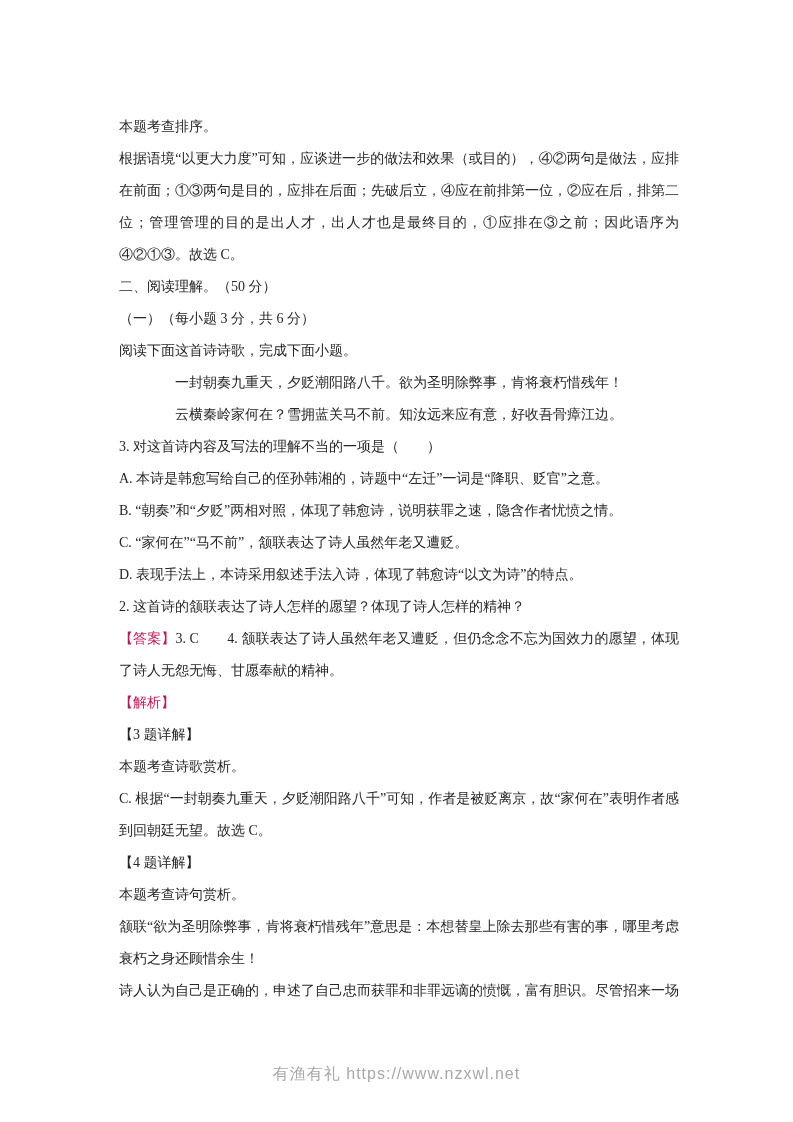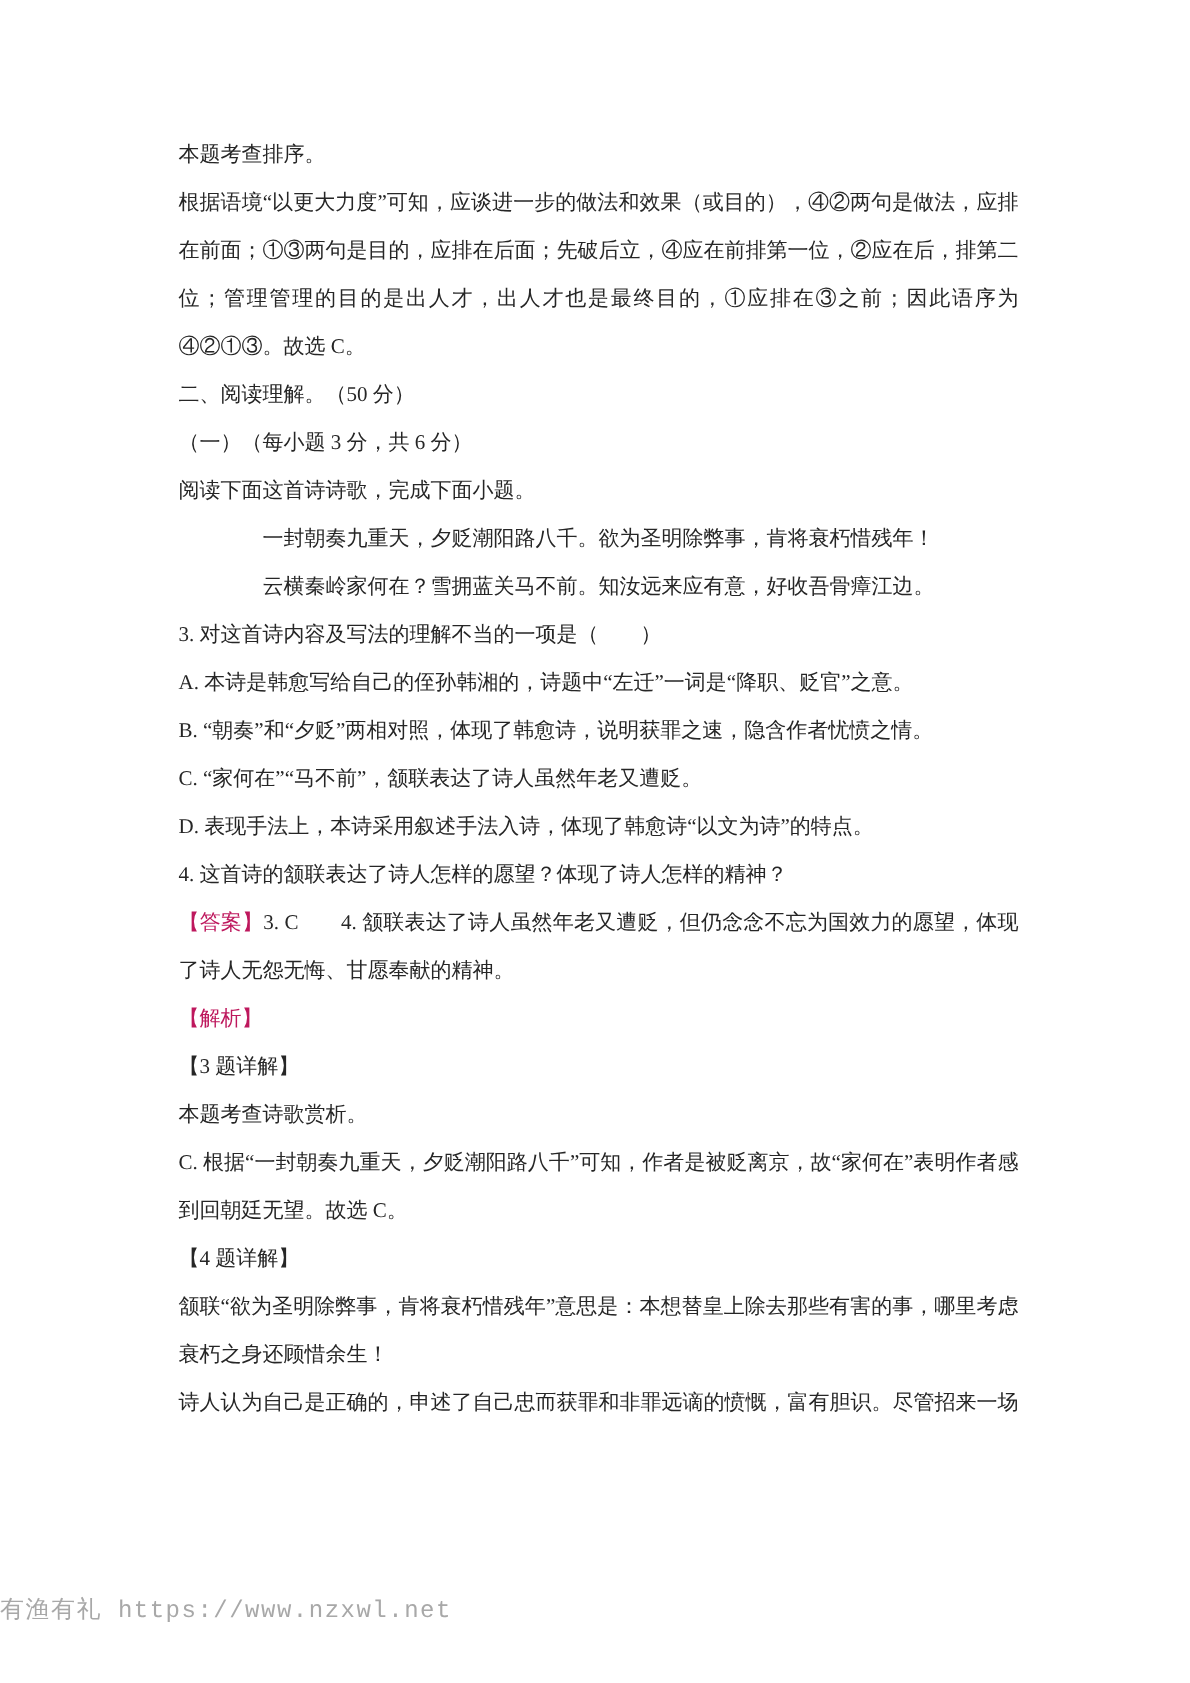--- a/index.html
+++ b/index.html
@@ -10,21 +10,21 @@
   body {
     width: 793px;
     height: 1122px;
     position: relative;
     font-family: "Liberation Serif", "DejaVu Serif", serif;
     overflow: hidden;
   }
   .doc {
     position: absolute;
     left: 119px;
-    top: 88px;
+    top: 111px;
     width: 560px;
     color: #262626;
     font-size: 14px;
     line-height: 32px;
     text-align: justify;
   }
   .doc p {
     margin: 0;
     padding: 0;
   }
@@ -32,48 +32,49 @@
     text-align: center;
   }
   .blue {
     color: #be185d;
   }
   .footer {
     position: absolute;
     left: 0;
     top: 1062px;
     width: 793px;
-    text-align: left;
+    text-align: center;
     color: #a8a8a8;
     font-size: 16px;
     line-height: 24px;
-    font-family: Liberation Mono, monospace;
+    font-family: Liberation Sans, sans-serif;
     letter-spacing: 1px;
   }
 </style>
 </head>
 <body>
 
 <div class="doc">
   <p>本题考查排序。</p>
   <p>根据语境“以更大力度”可知，应谈进一步的做法和效果（或目的），④②两句是做法，应排在前面；①③两句是目的，应排在后面；先破后立，④应在前排第一位，②应在后，排第二位；管理管理的目的是出人才，出人才也是最终目的，①应排在③之前；因此语序为④②①③。故选 C。</p>
   <p>二、阅读理解。（50 分）</p>
   <p>（一）（每小题 3 分，共 6 分）</p>
   <p>阅读下面这首诗诗歌，完成下面小题。</p>
   <p class="center">一封朝奏九重天，夕贬潮阳路八千。欲为圣明除弊事，肯将衰朽惜残年！</p>
   <p class="center">云横秦岭家何在？雪拥蓝关马不前。知汝远来应有意，好收吾骨瘴江边。</p>
   <p>3. 对这首诗内容及写法的理解不当的一项是（　　）</p>
   <p>A. 本诗是韩愈写给自己的侄孙韩湘的，诗题中“左迁”一词是“降职、贬官”之意。</p>
   <p>B. “朝奏”和“夕贬”两相对照，体现了韩愈诗，说明获罪之速，隐含作者忧愤之情。</p>
   <p>C. “家何在”“马不前”，颔联表达了诗人虽然年老又遭贬。</p>
   <p>D. 表现手法上，本诗采用叙述手法入诗，体现了韩愈诗“以文为诗”的特点。</p>
-  <p>4. 这首诗的颔联表达了诗人怎样的愿望？体现了诗人怎样的精神？</p>
+  <p>2. 这首诗的颔联表达了诗人怎样的愿望？体现了诗人怎样的精神？</p>
   <p><span class="blue">【答案】</span><span>3. C　　4. 颔联表达了诗人虽然年老又遭贬，但仍念念不忘为国效力的愿望，体现了诗人无怨无悔、甘愿奉献的精神。</span></p>
   <p class="blue">【解析】</p>
   <p>【3 题详解】</p>
   <p>本题考查诗歌赏析。</p>
   <p>C. 根据“一封朝奏九重天，夕贬潮阳路八千”可知，作者是被贬离京，故“家何在”表明作者感到回朝廷无望。故选 C。</p>
   <p>【4 题详解】</p>
+  <p>本题考查诗句赏析。</p>
   <p>颔联“欲为圣明除弊事，肯将衰朽惜残年”意思是：本想替皇上除去那些有害的事，哪里考虑衰朽之身还顾惜余生！</p>
   <p>诗人认为自己是正确的，申述了自己忠而获罪和非罪远谪的愤慨，富有胆识。尽管招来一场</p>
 </div>
 
 <div class="footer">有渔有礼 https://www.nzxwl.net</div>
 
 </body></html>

